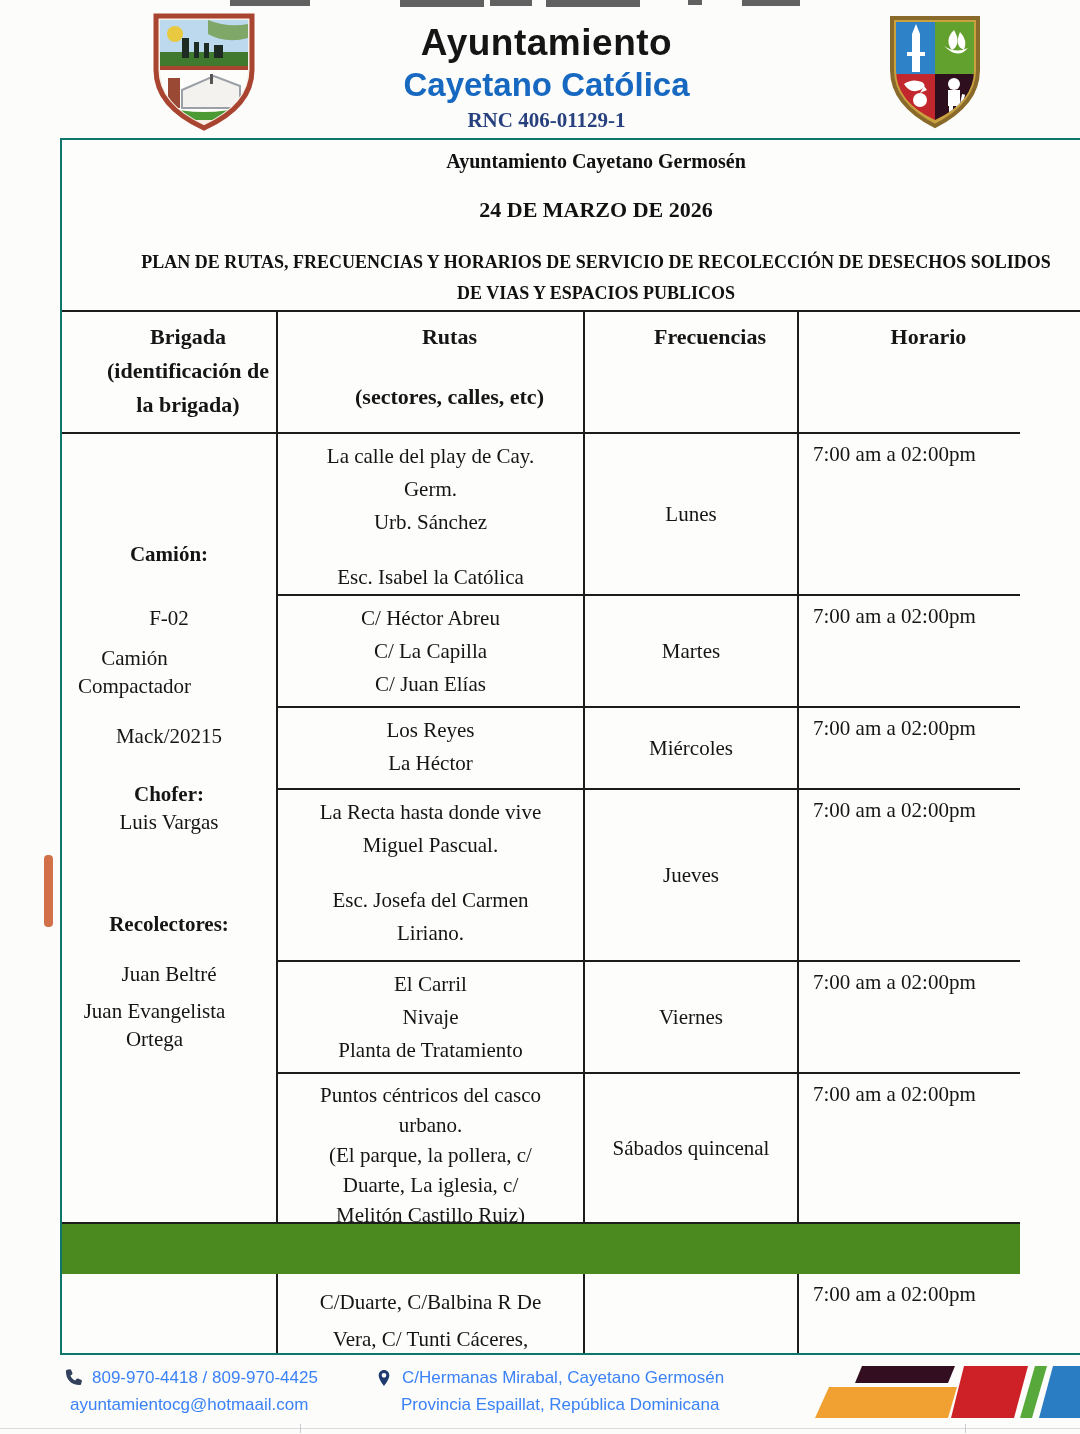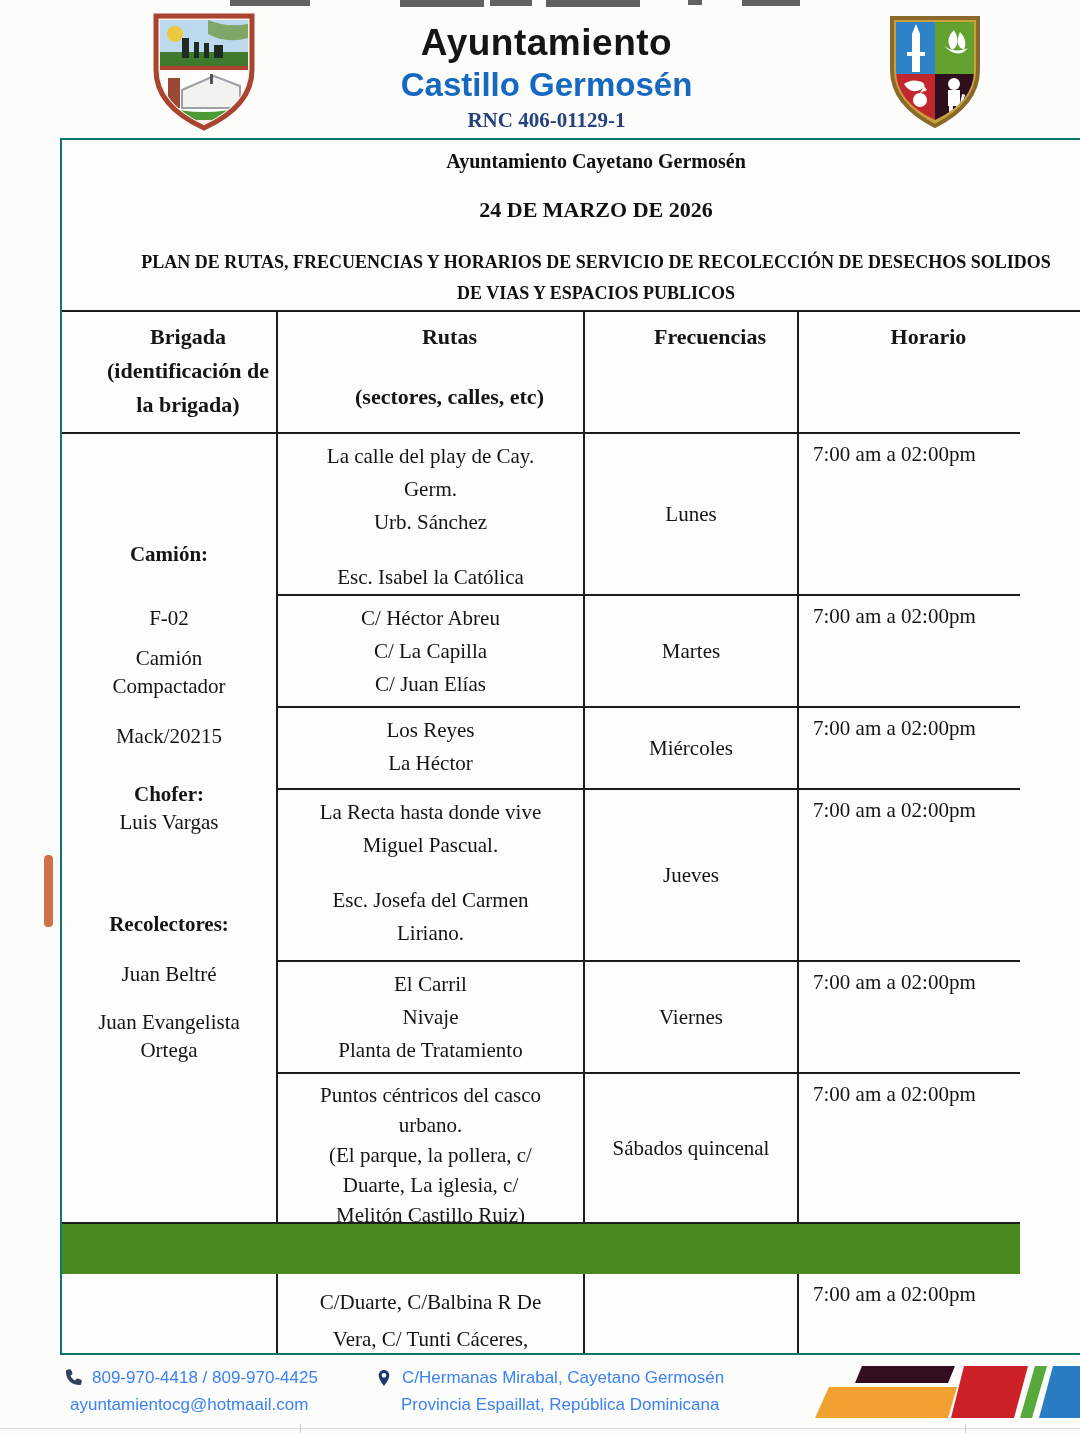--- a/index.html
+++ b/index.html
@@ -27,21 +27,21 @@
   .doc-title { font-size:18px; font-weight:700; color:#111; margin-top:24px; max-width:930px; margin-left:auto; margin-right:auto; line-height:31px; }
 
   .grid { display:grid; grid-template-columns:216px 307px 214px 221px;
           grid-template-rows:122px 162px 112px 82px 172px 112px 150px 50px 79px; }
   .cell { font-size:21px; color:#151515; }
   .br { border-right:2px solid #1c1c1c; }
   .bb { border-bottom:2px solid #1c1c1c; }
   .th { font-size:22px; font-weight:700; text-align:center; padding-top:8px; line-height:34px;padding-left:38px; }
   .th .sub-gap { display:block; margin-top:28px; line-height:30px; }
 
-  .brigada-cell { grid-column:1; grid-row:2 / span 6; display:flex; flex-direction:column; align-items:center; text-align:center; line-height:28px; }
+  .brigada-cell { grid-column:1; grid-row:2 / span 6; display:flex; flex-direction:column; text-align:center; line-height:28px; }
   .brigada-cell .bold { font-weight:700; }
   .w-narrow { display:block; max-width:145px; }
   .w-mid { display:block; max-width:185px; }
 
   .rutas { text-align:center; padding-top:6px; line-height:33px; }
   .rutas span { display:block; }
   .rutas .gap { margin-top:22px; }
   .frec { display:flex; align-items:center; justify-content:center; text-align:center; }
   .hor { padding:8px 4px 8px 14px; }
 
@@ -96,21 +96,21 @@
         <rect x="12" y="58" width="88" height="46" fill="#fdfdfb"></rect>
         <rect x="20" y="66" width="12" height="30" fill="#9a4a34"></rect>
         <path d="M34 78 L66 64 L92 74 L92 96 L34 96 Z" fill="#f4f2ee" stroke="#9aa0a6" stroke-width="2"></path>
         <rect x="62" y="62" width="3" height="10" fill="#555"></rect>
         <path d="M12 94 q44 12 88 0 l0 14 l-88 0 Z" fill="#4c9a34"></path>
       </g>
     </svg>
 
     <div class="lh-center">
       <div class="org-name">Ayuntamiento</div>
-      <div class="org-subname">Castillo Germosén</div>
+      <div class="org-subname">Cayetano Católica</div>
       <div class="org-rnc">RNC 406-01129-1</div>
     </div>
 
     <svg class="crest crest-right" width="106" height="118" viewBox="0 0 106 118">
       <defs>
           <clipPath id="shieldR">
             <path d="M14 10 h78 v48 q0 32 -39 50 q-39 -18 -39 -50 Z"></path>
           </clipPath>
         </defs>
       <path d="M10 6 h86 v52 q0 34 -43 56 q-43 -22 -43 -56 Z" fill="#c9a23f" stroke="#8a6a2a" stroke-width="4"></path>
@@ -159,21 +159,21 @@
 
       <div class="cell brigada-cell br bb">
         <span class="bold" style="margin-top:106px;">Camión:</span>
         <span style="margin-top:36px;">F-02</span>
         <span class="w-narrow" style="margin-top:12px;">Camión Compactador</span>
         <span style="margin-top:22px;">Mack/20215</span>
         <span class="bold" style="margin-top:30px;">Chofer:</span>
         <span>Luis Vargas</span>
         <span class="bold" style="margin-top:74px;">Recolectores:</span>
         <span style="margin-top:22px;">Juan Beltré</span>
-        <span class="w-mid" style="margin-top:20px;">Juan Evangelista Ortega</span>
+        <span class="w-mid" style="margin-top:9px;">Juan Evangelista Ortega</span>
       </div>
 
       <div class="cell rutas br bb">
         <span>La calle del play de Cay.</span>
         <span>Germ.</span>
         <span>Urb. Sánchez</span>
         <span class="gap">Esc. Isabel la Católica</span>
       </div>
       <div class="cell frec br bb">Lunes</div>
       <div class="cell hor bb">7:00 am a 02:00pm</div>

